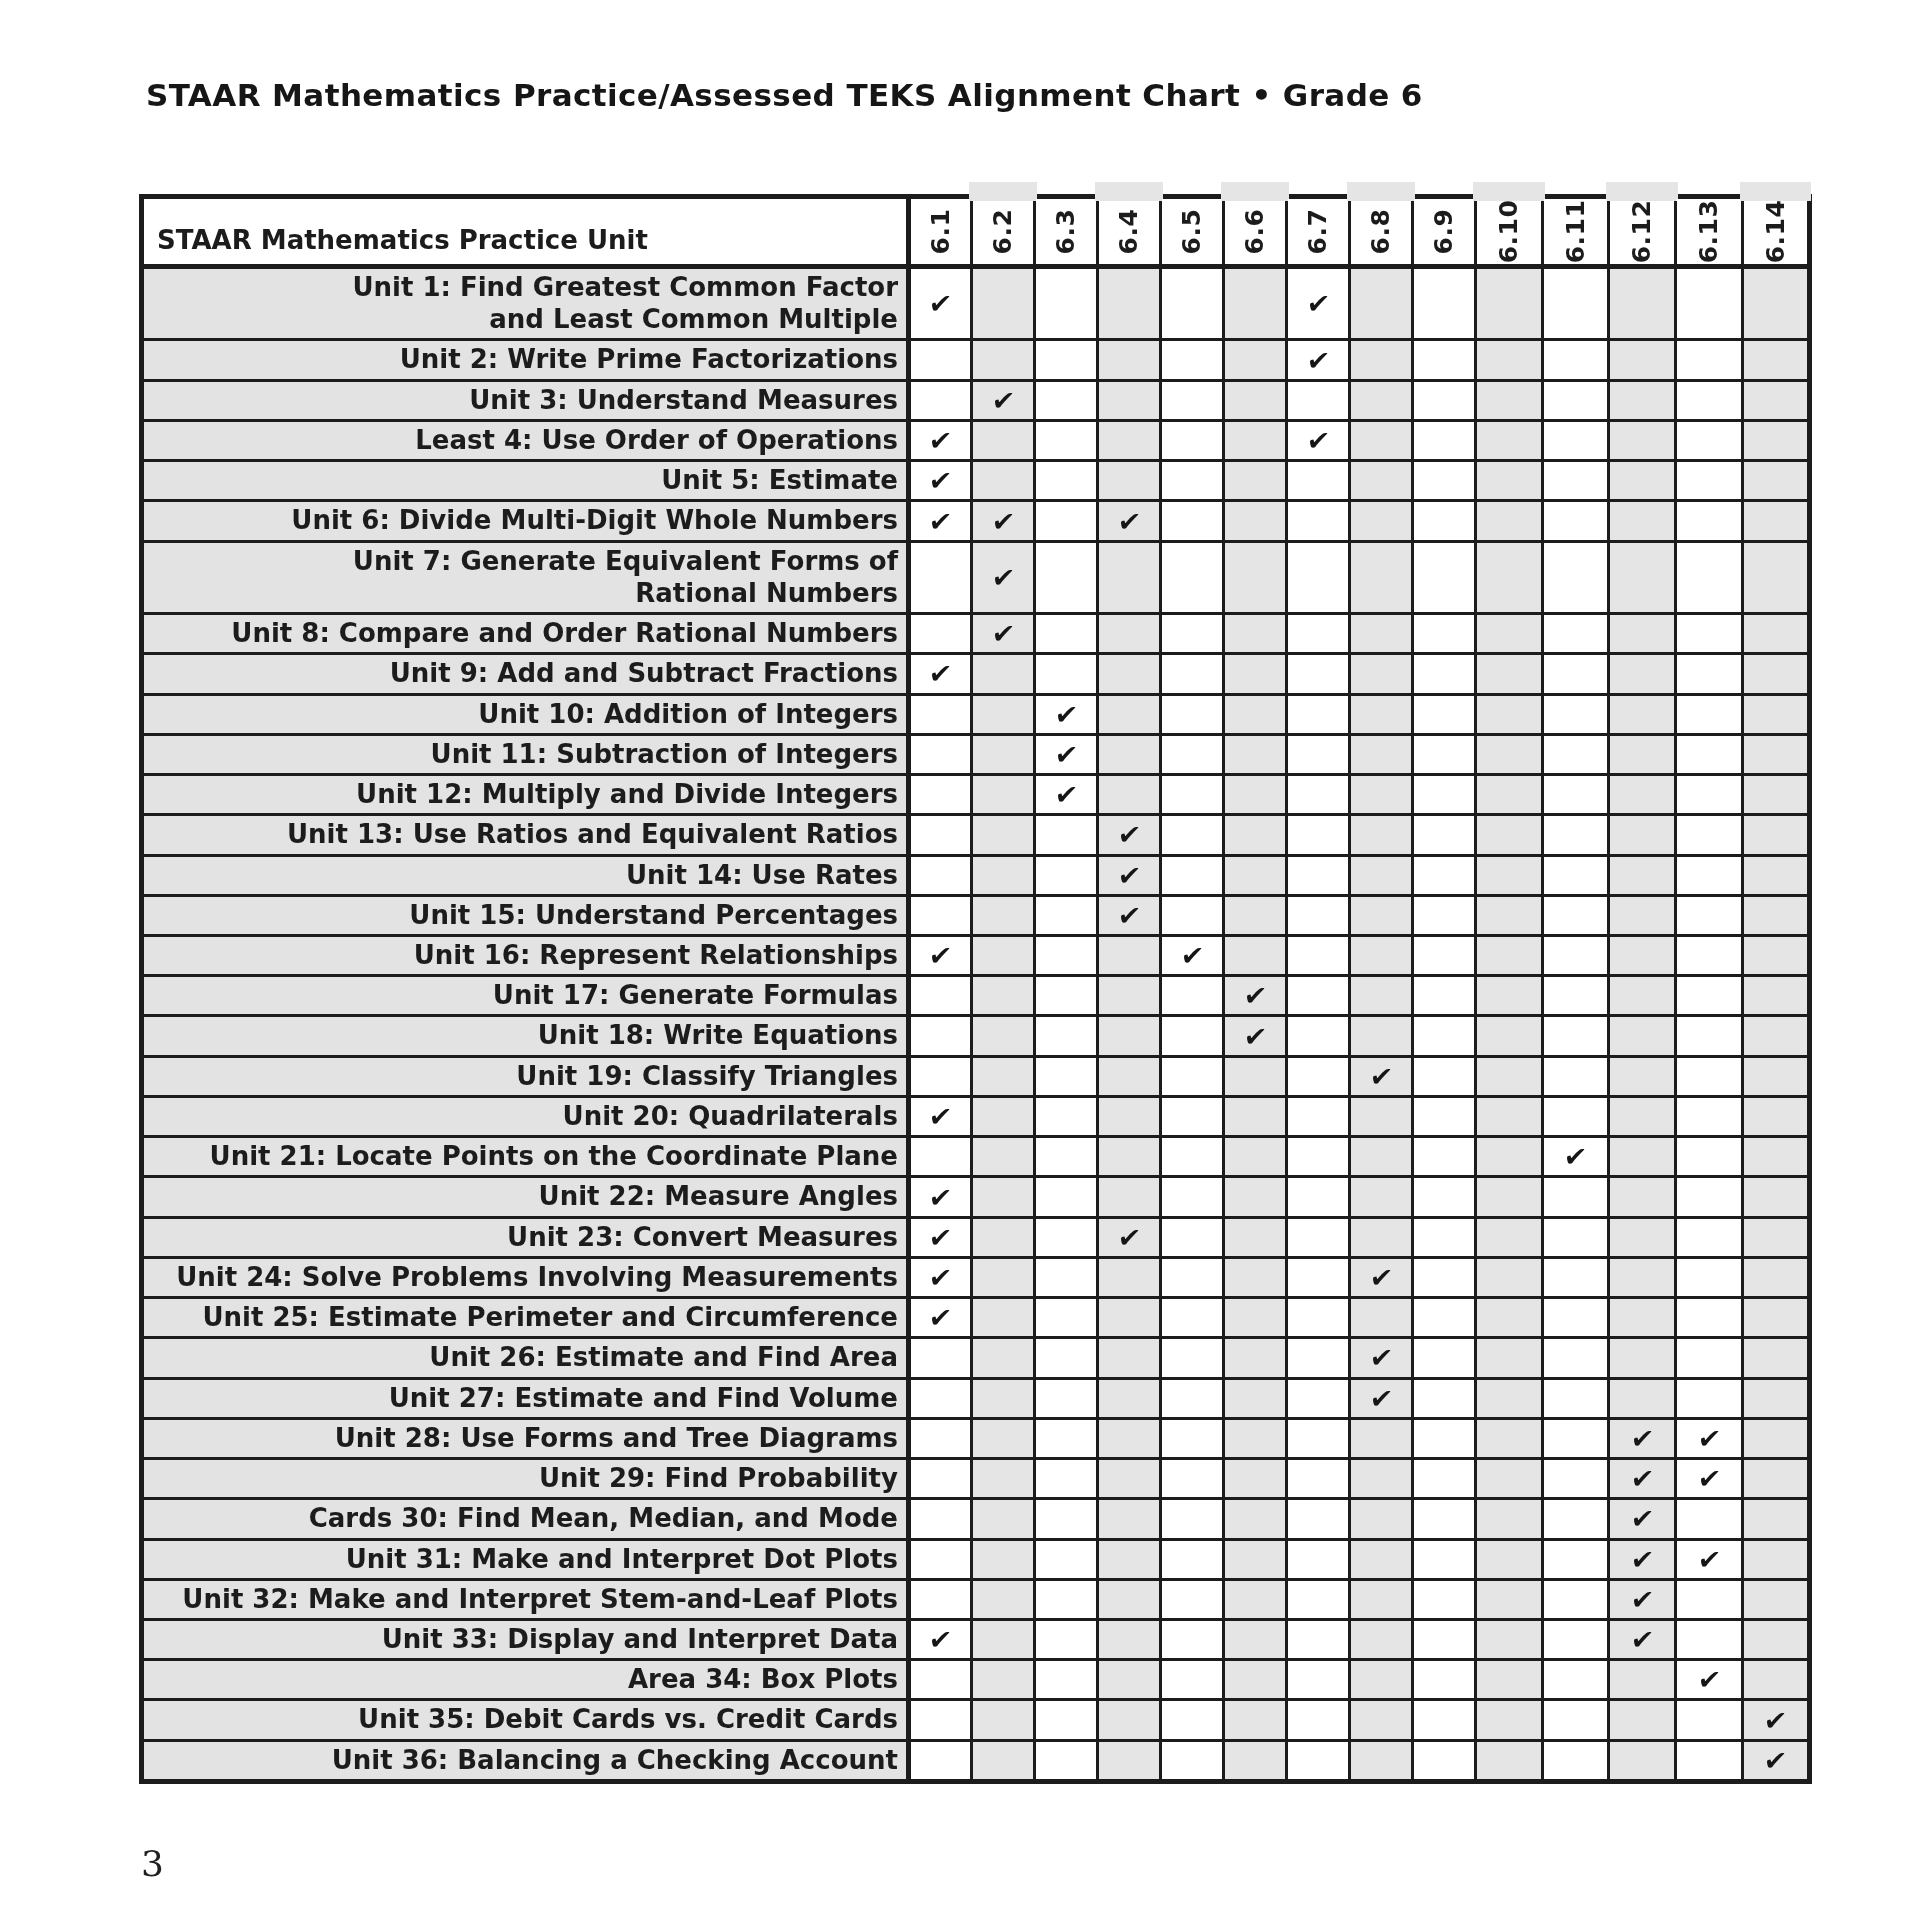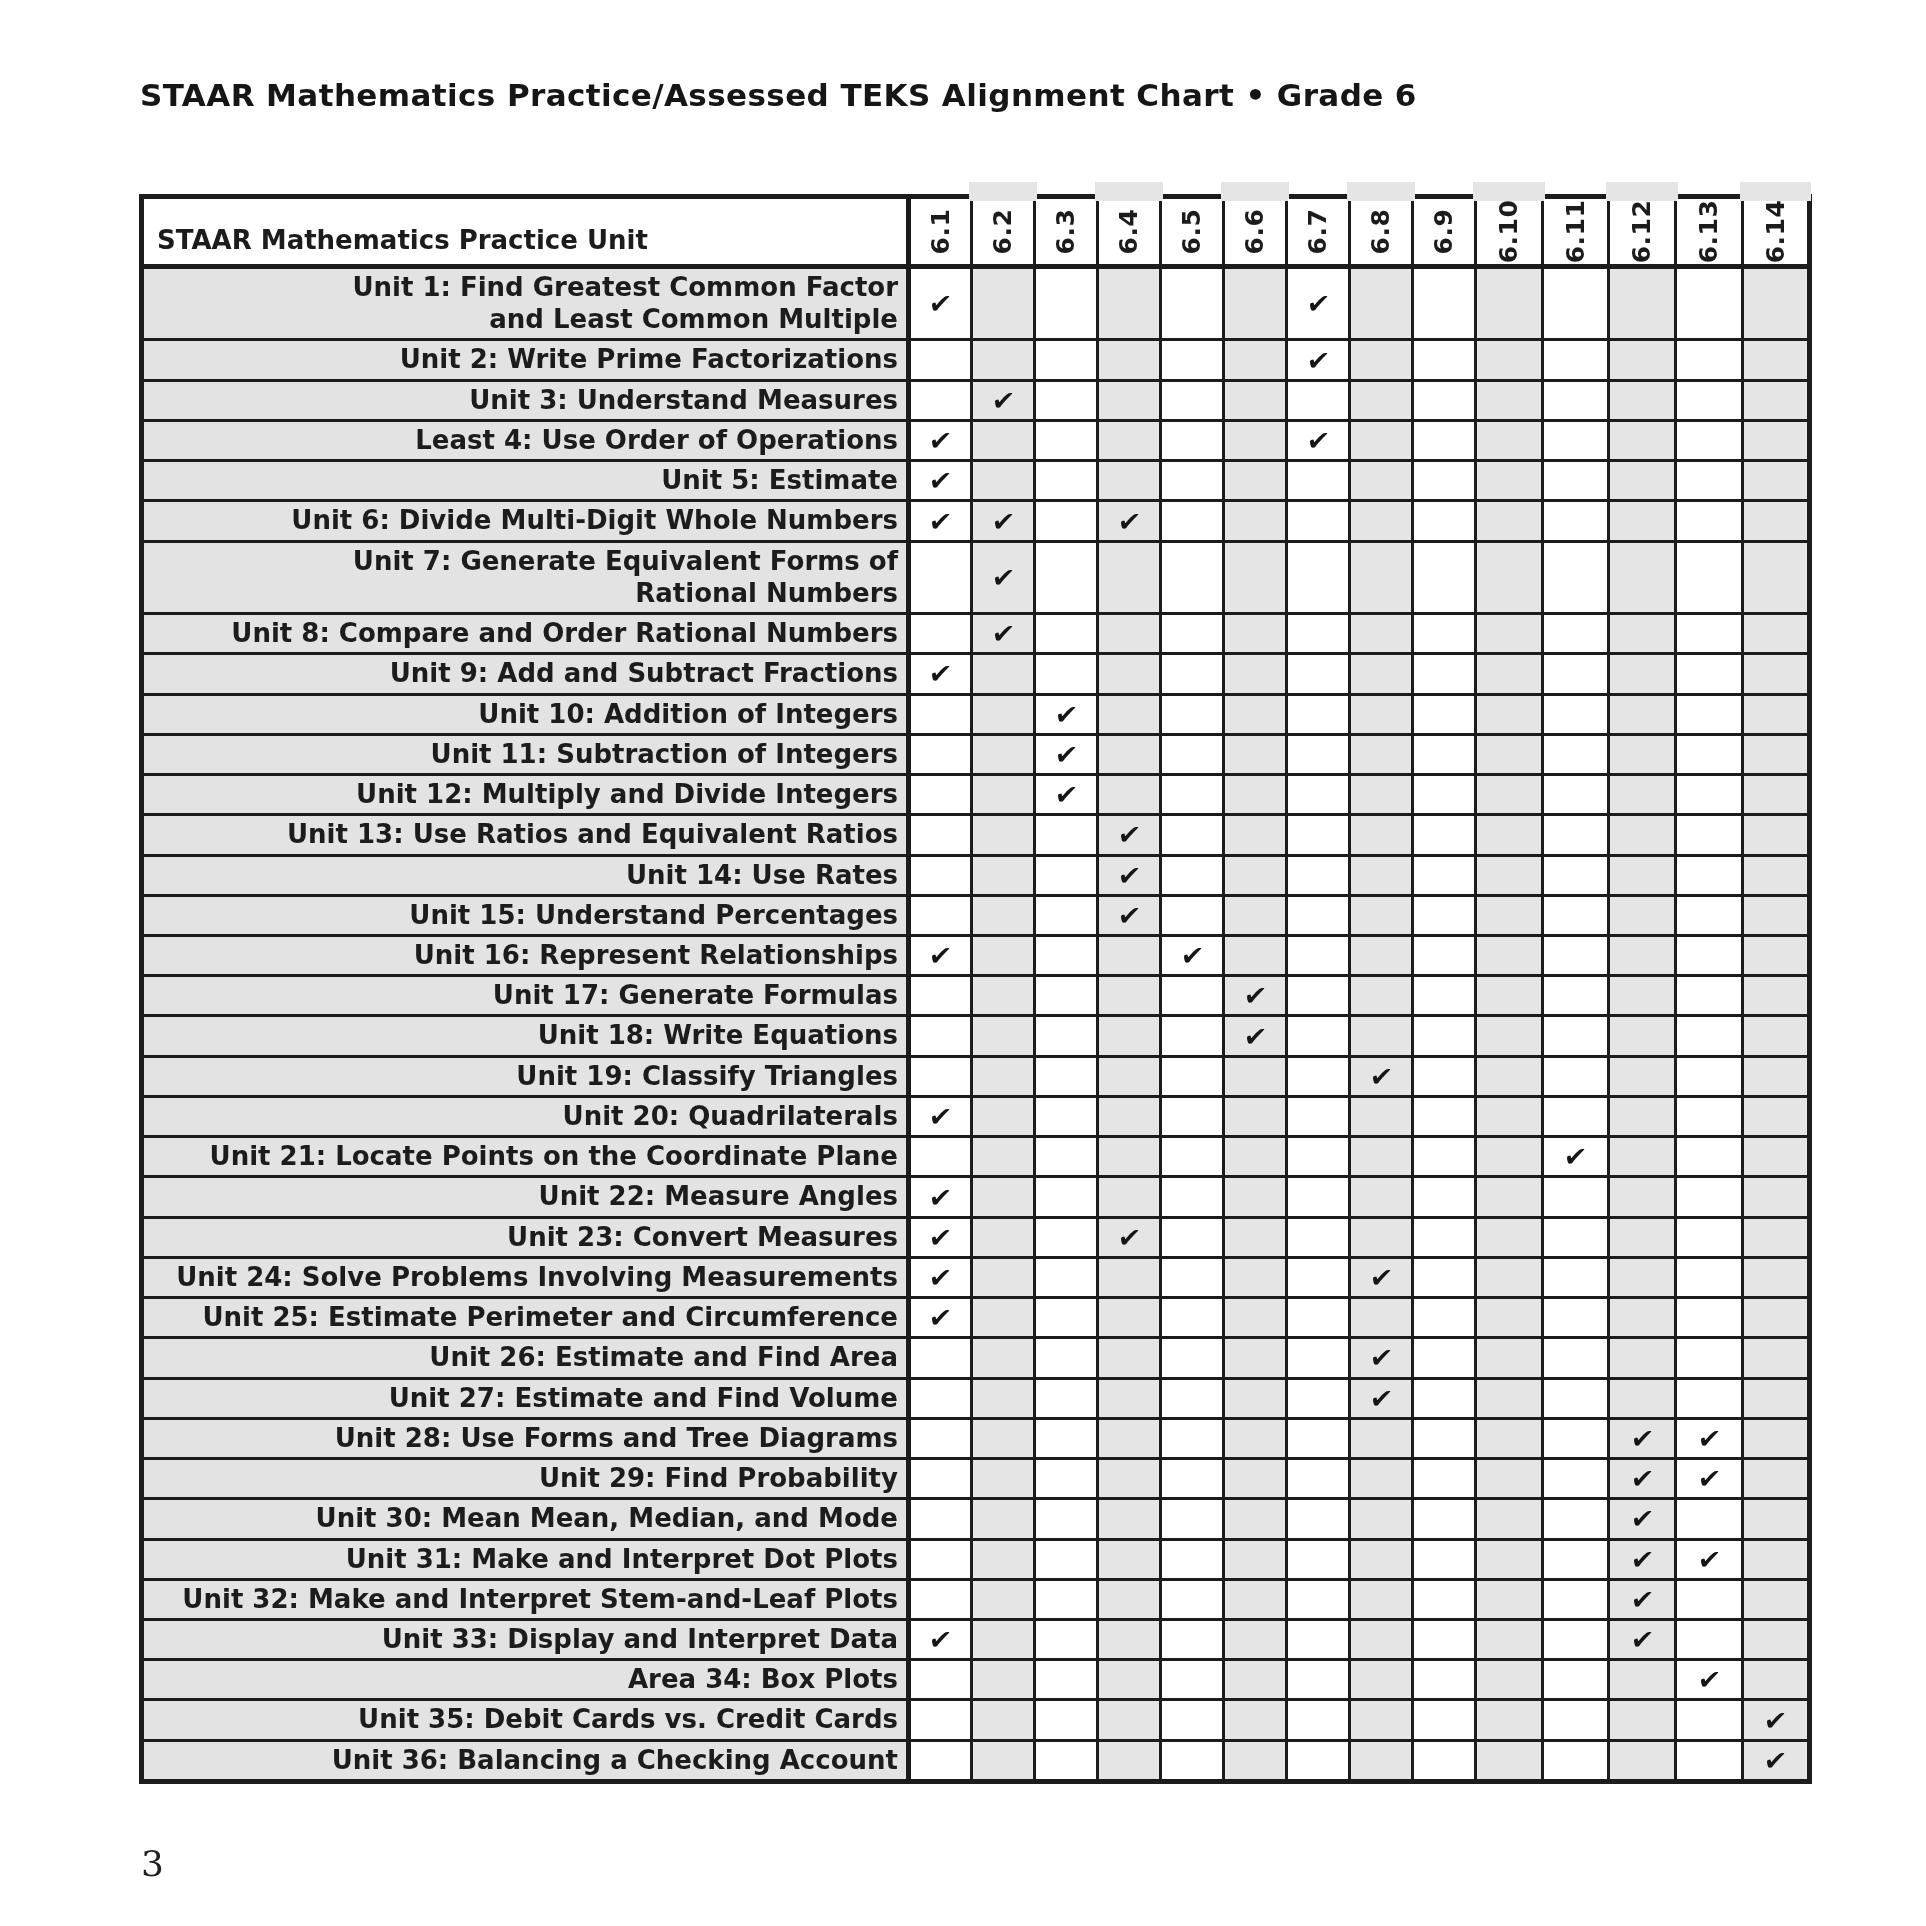--- a/index.html
+++ b/index.html
@@ -10,21 +10,21 @@
   html,body{margin:0;padding:0;background:#ffffff;}
   .page{
     position:relative;
     width:1927px;height:1927px;
     background:#ffffff;
     font-family:"DejaVu Sans", sans-serif;
     color:#1c1c1c;
     overflow:hidden;
   }
   .title{
-    position:absolute;left:140px;top:77px;margin:0;
+    position:absolute;left:146px;top:77px;margin:0;
     font-size:31px;font-weight:700;letter-spacing:0.4px;
     white-space:nowrap;color:#161616;
   }
   table.chart{
     position:absolute;left:139px;top:194px;
     border-collapse:collapse;table-layout:fixed;
     border:5px solid var(--border-c);
   }
   .chart th,.chart td{
     border:3px solid var(--border-c);
@@ -659,21 +659,21 @@
           <td class="teks-cell"></td>
           <td class="teks-cell shaded"></td>
           <td class="teks-cell"></td>
           <td class="teks-cell shaded"></td>
           <td class="teks-cell"></td>
           <td class="teks-cell shaded"><span class="check">✔</span></td>
           <td class="teks-cell"><span class="check">✔</span></td>
           <td class="teks-cell shaded"></td>
         </tr>
         <tr>
-          <th class="unit">Unit 30: Mean Mean, Median, and Mode</th>
+          <th class="unit">Cards 30: Find Mean, Median, and Mode</th>
           <td class="teks-cell"></td>
           <td class="teks-cell shaded"></td>
           <td class="teks-cell"></td>
           <td class="teks-cell shaded"></td>
           <td class="teks-cell"></td>
           <td class="teks-cell shaded"></td>
           <td class="teks-cell"></td>
           <td class="teks-cell shaded"></td>
           <td class="teks-cell"></td>
           <td class="teks-cell shaded"></td>

